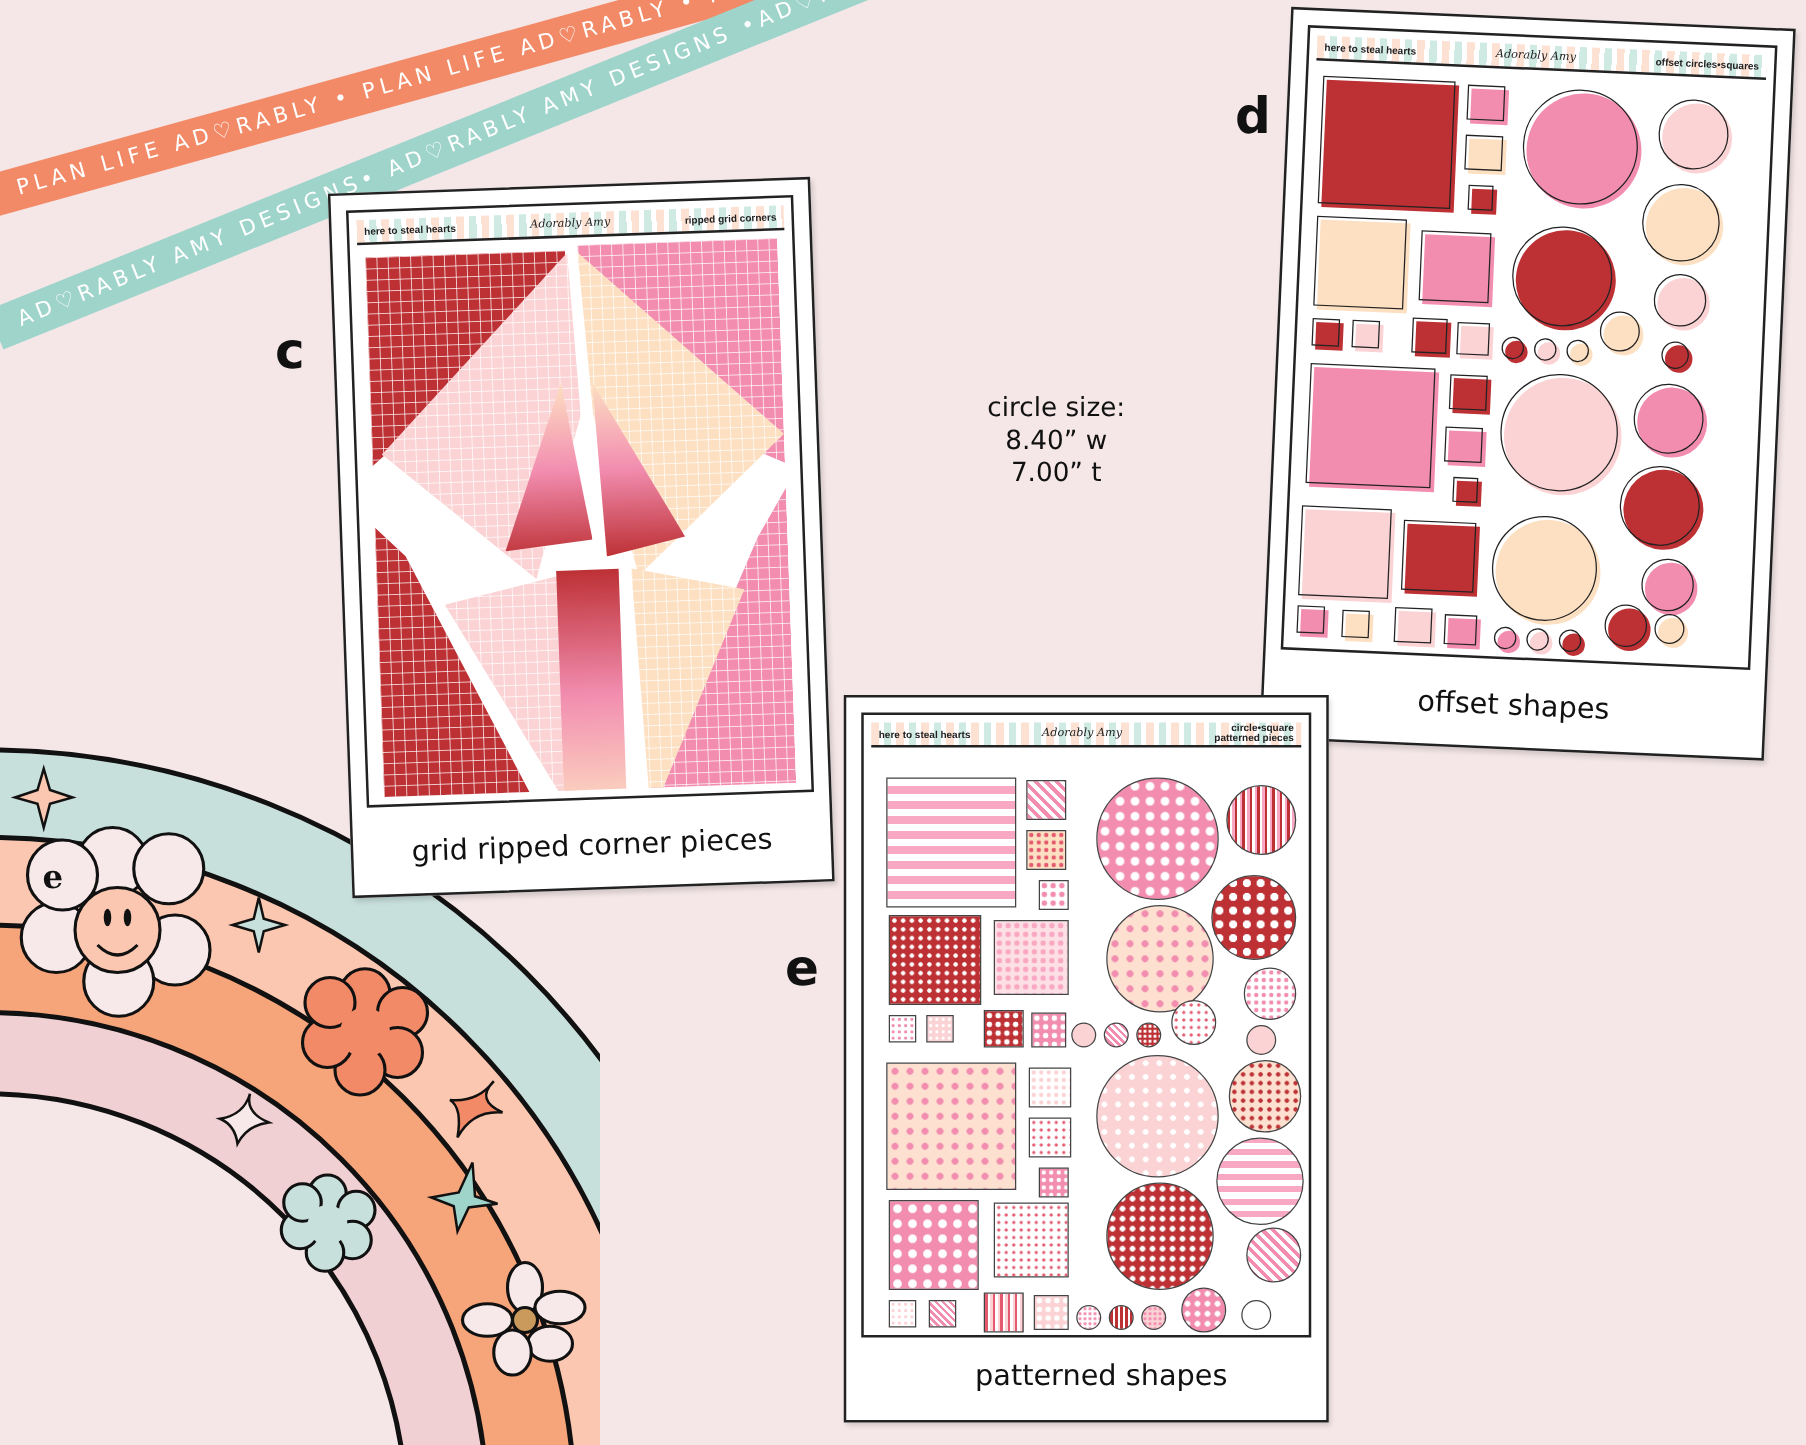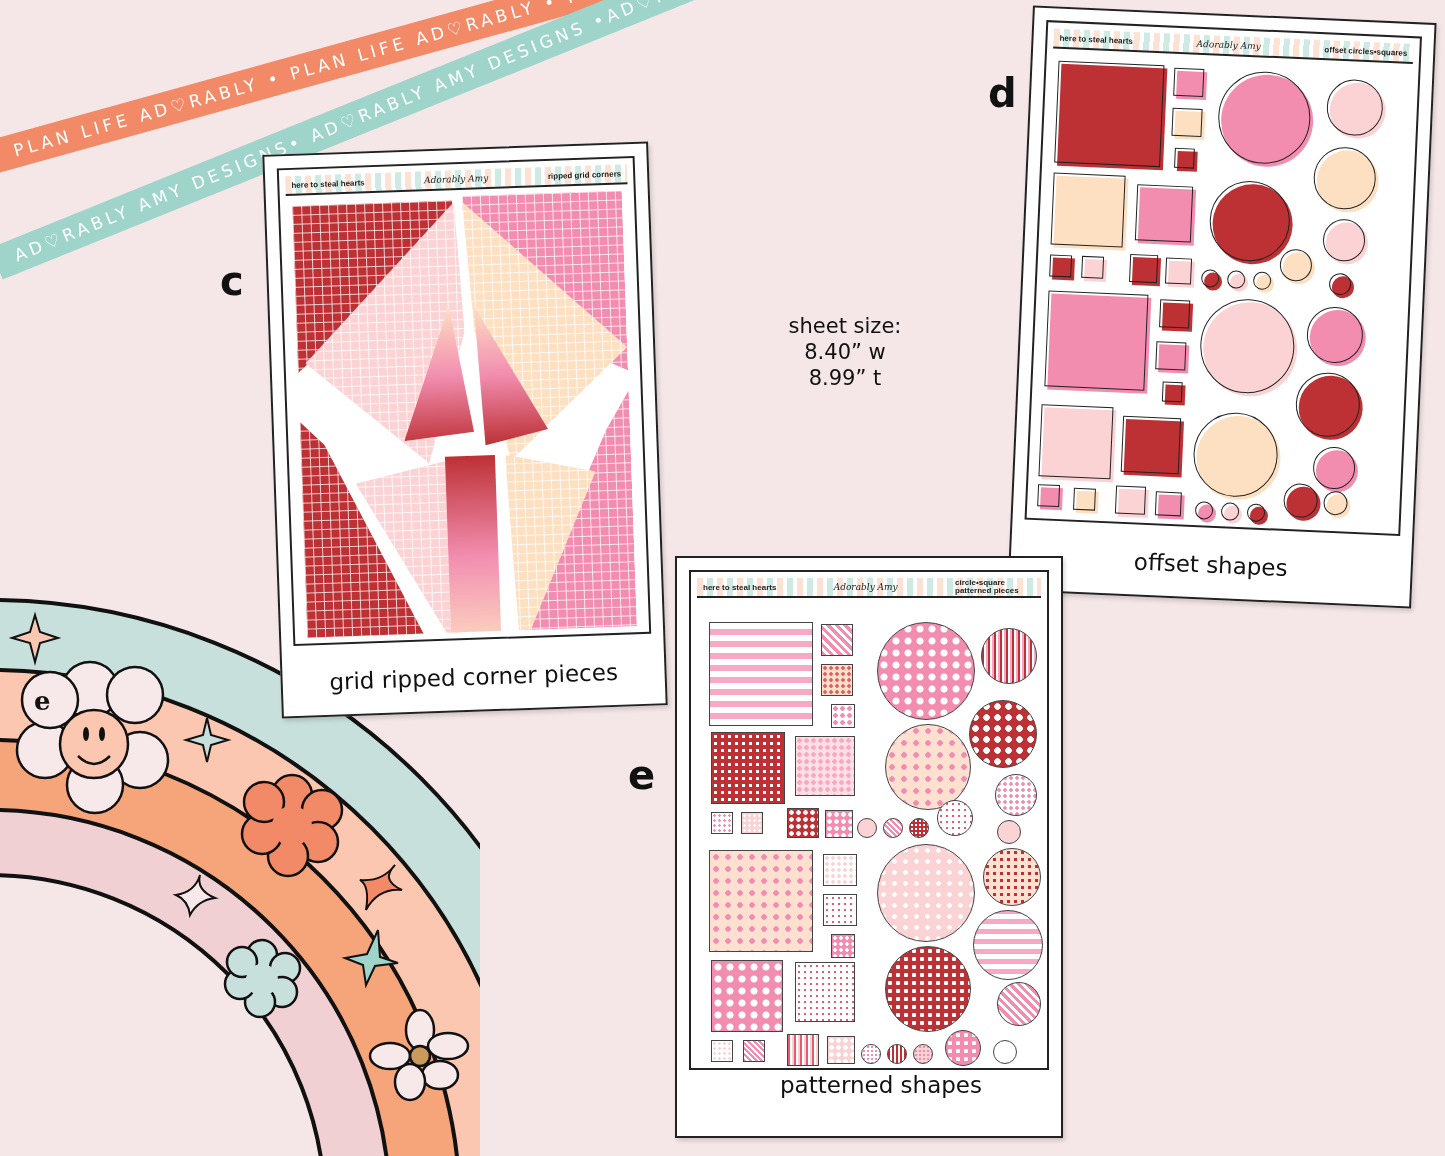--- a/index.html
+++ b/index.html
@@ -95,23 +95,23 @@
   <path d="M200 305 Q196 320 215 328 Q198 330 190 345 Q188 330 176 325 Q195 322 200 305Z" fill="#f7e9ea" stroke="#111" stroke-width="2"></path>
   <path d="M378 360 L380 387 L398 393 L375 396 L366 415 L363 395 L345 388 L367 384Z" fill="#9fd4cb" stroke="#111" stroke-width="2"></path>
   <text x="34" y="140" font-family="DejaVu Serif, serif" font-weight="bold" font-size="26" fill="#111">e</text>
 </svg>
 
 <div class="letter" style="left:220px;top:258px;">c</div>
 <div class="letter" style="left:988px;top:70px;">d</div>
 <div class="letter" style="left:628px;top:752px;">e</div>
 
 <div class="sheet-size">
-  <div>sheet size:</div>
+  <div>circle size:</div>
   <div>8.40” w</div>
-  <div>8.99” t</div>
+  <div>7.00” t</div>
 </div>
 
 <div class="sheet-card" style="left:272px;top:148px;width:382px;height:560px;transform:rotate(-2deg);">
   <div class="sheet-inner" style="bottom:70px;">
     <div class="sheet-header">
       <span>here to steal hearts</span>
       <span class="brand">Adorably Amy</span>
       <span>ripped grid corners</span>
     </div>
     <div style="position:absolute;left:6px;right:6px;top:32px;bottom:6px;overflow:hidden;">
@@ -302,21 +302,21 @@
     </div>
   </div>
   <div class="caption" style="bottom:20px;">offset shapes</div>
 </div>
 
 <div class="sheet-card" style="left:675px;top:556px;width:384px;height:578px;">
   <div class="sheet-inner" style="bottom:66px;">
     <div class="sheet-header">
       <span>here to steal hearts</span>
       <span class="brand">Adorably Amy</span>
-      <span style="width:80px;line-height:8px;">circle•square patterned pieces</span>
+      <span style="text-align:right;width:80px;line-height:8px;">circle•square patterned pieces</span>
     </div>
     <div style="position:absolute;left:6px;right:6px;top:32px;bottom:6px;">
       <div class="pat" style="left:12px;top:18px;width:104px;height:104px;background:repeating-linear-gradient(0deg,#fff 0 6px,#f9a8c4 6px 12px);"></div>
       <div class="pat" style="left:124px;top:20px;width:32px;height:32px;background:repeating-linear-gradient(45deg,#f28db0 0 3px,#fff 3px 6px);"></div>
       <div class="pat" style="left:124px;top:60px;width:32px;height:32px;background:radial-gradient(#e45a6f 1.5px,#fde0c2 2px) 0 0/6px 6px;"></div>
       <div class="pat" style="left:134px;top:100px;width:24px;height:24px;background:radial-gradient(#f28db0 2px,#fff 2.5px) 0 0/7px 7px;"></div>
       <div class="pat round" style="left:180px;top:18px;width:98px;height:98px;background:radial-gradient(#fff 3px,#f28db0 4px) 0 0/12px 12px;"></div>
       <div class="pat round" style="left:284px;top:24px;width:56px;height:56px;background:repeating-linear-gradient(90deg,#bd3135 0 2px,#fff 2px 4px,#f9a8c4 4px 6px);"></div>
       <div class="pat" style="left:14px;top:128px;width:74px;height:72px;background:radial-gradient(#fff 1.5px,#bd3135 2px) 0 0/7px 7px;"></div>
       <div class="pat" style="left:98px;top:132px;width:60px;height:60px;background:radial-gradient(#f9a8c4 2px,#fde0e6 2.5px) 0 0/7px 7px;"></div>
@@ -347,14 +347,14 @@
       <div class="pat" style="left:46px;top:436px;width:22px;height:22px;background:repeating-linear-gradient(45deg,#f28db0 0 2px,#fff 2px 4px);"></div>
       <div class="pat" style="left:90px;top:430px;width:32px;height:32px;background:repeating-linear-gradient(90deg,#e45a6f 0 2px,#fff 2px 4px,#fbd3d5 4px 6px);"></div>
       <div class="pat" style="left:130px;top:432px;width:28px;height:28px;background:radial-gradient(#fff 2px,#fbd3d5 2.5px) 0 0/7px 7px;"></div>
       <div class="pat round" style="left:164px;top:440px;width:20px;height:20px;background:radial-gradient(#f28db0 1px,#fff 1.5px) 0 0/4px 4px;"></div>
       <div class="pat round" style="left:190px;top:440px;width:20px;height:20px;background:repeating-linear-gradient(90deg,#bd3135 0 2px,#fff 2px 4px);"></div>
       <div class="pat round" style="left:216px;top:440px;width:20px;height:20px;background:radial-gradient(#f28db0 1px,#fbd3d5 1.5px) 0 0/4px 4px;"></div>
       <div class="pat round" style="left:248px;top:426px;width:36px;height:36px;background:radial-gradient(#fff 2px,#f28db0 2.5px) 0 0/8px 8px;"></div>
       <div class="pat round" style="left:296px;top:436px;width:24px;height:24px;background:#fff;"></div>
     </div>
   </div>
-  <div class="caption" style="bottom:38px;padding-left:24px;">patterned shapes</div>
+  <div class="caption" style="bottom:22px;padding-left:24px;">patterned shapes</div>
 </div>
 
 </body></html>

